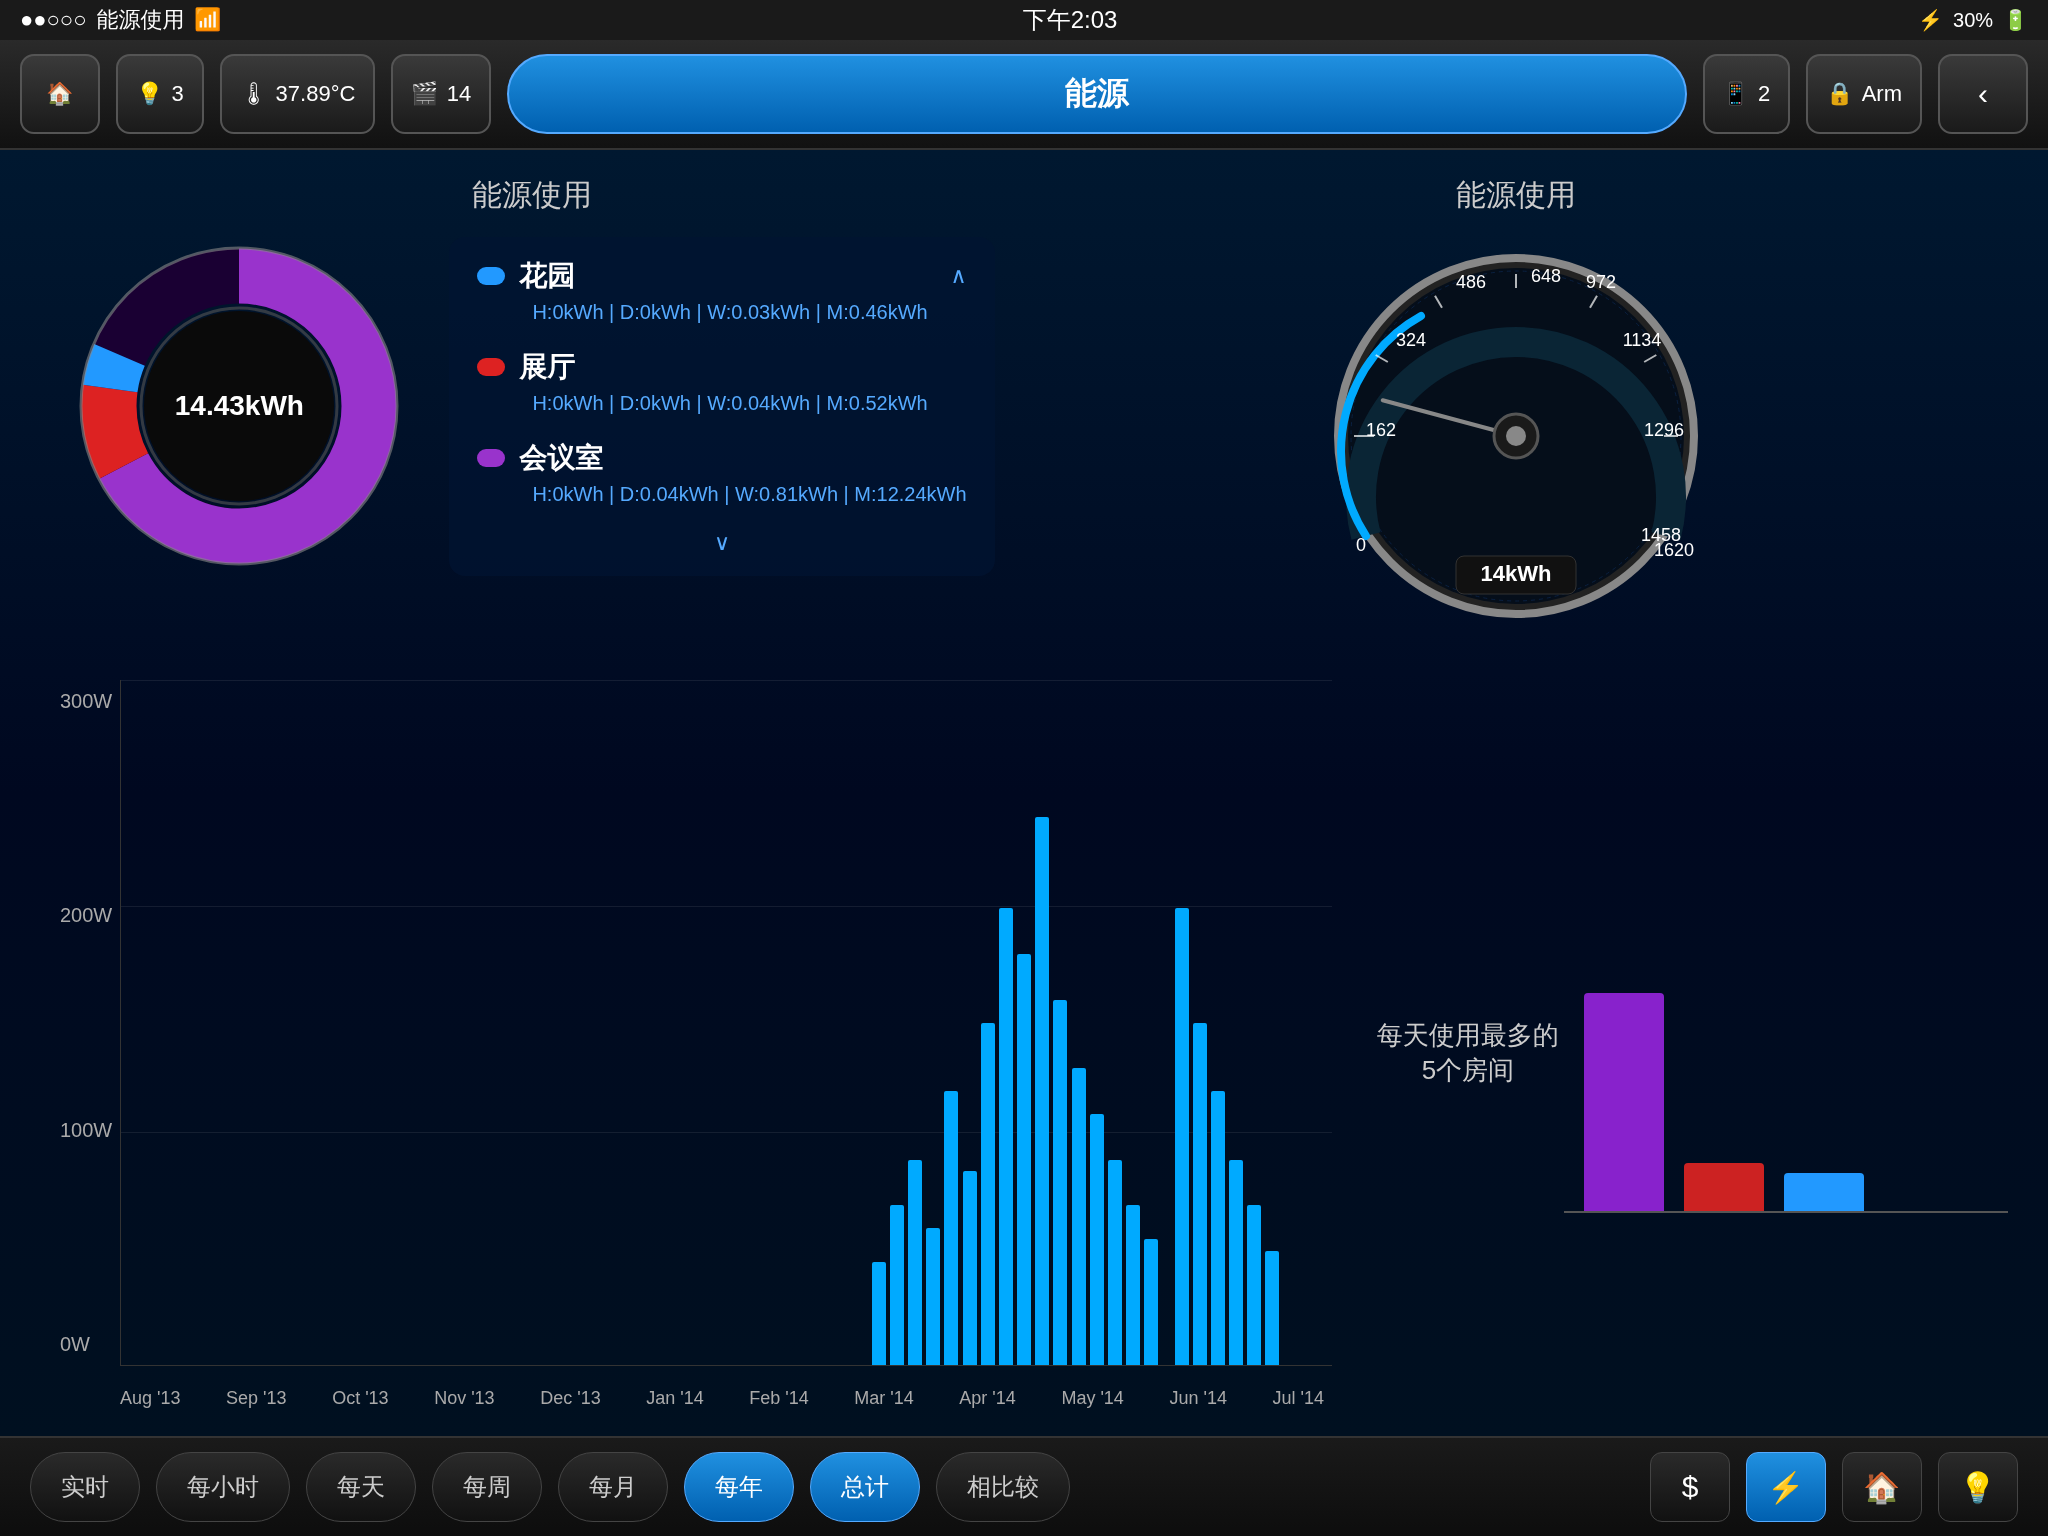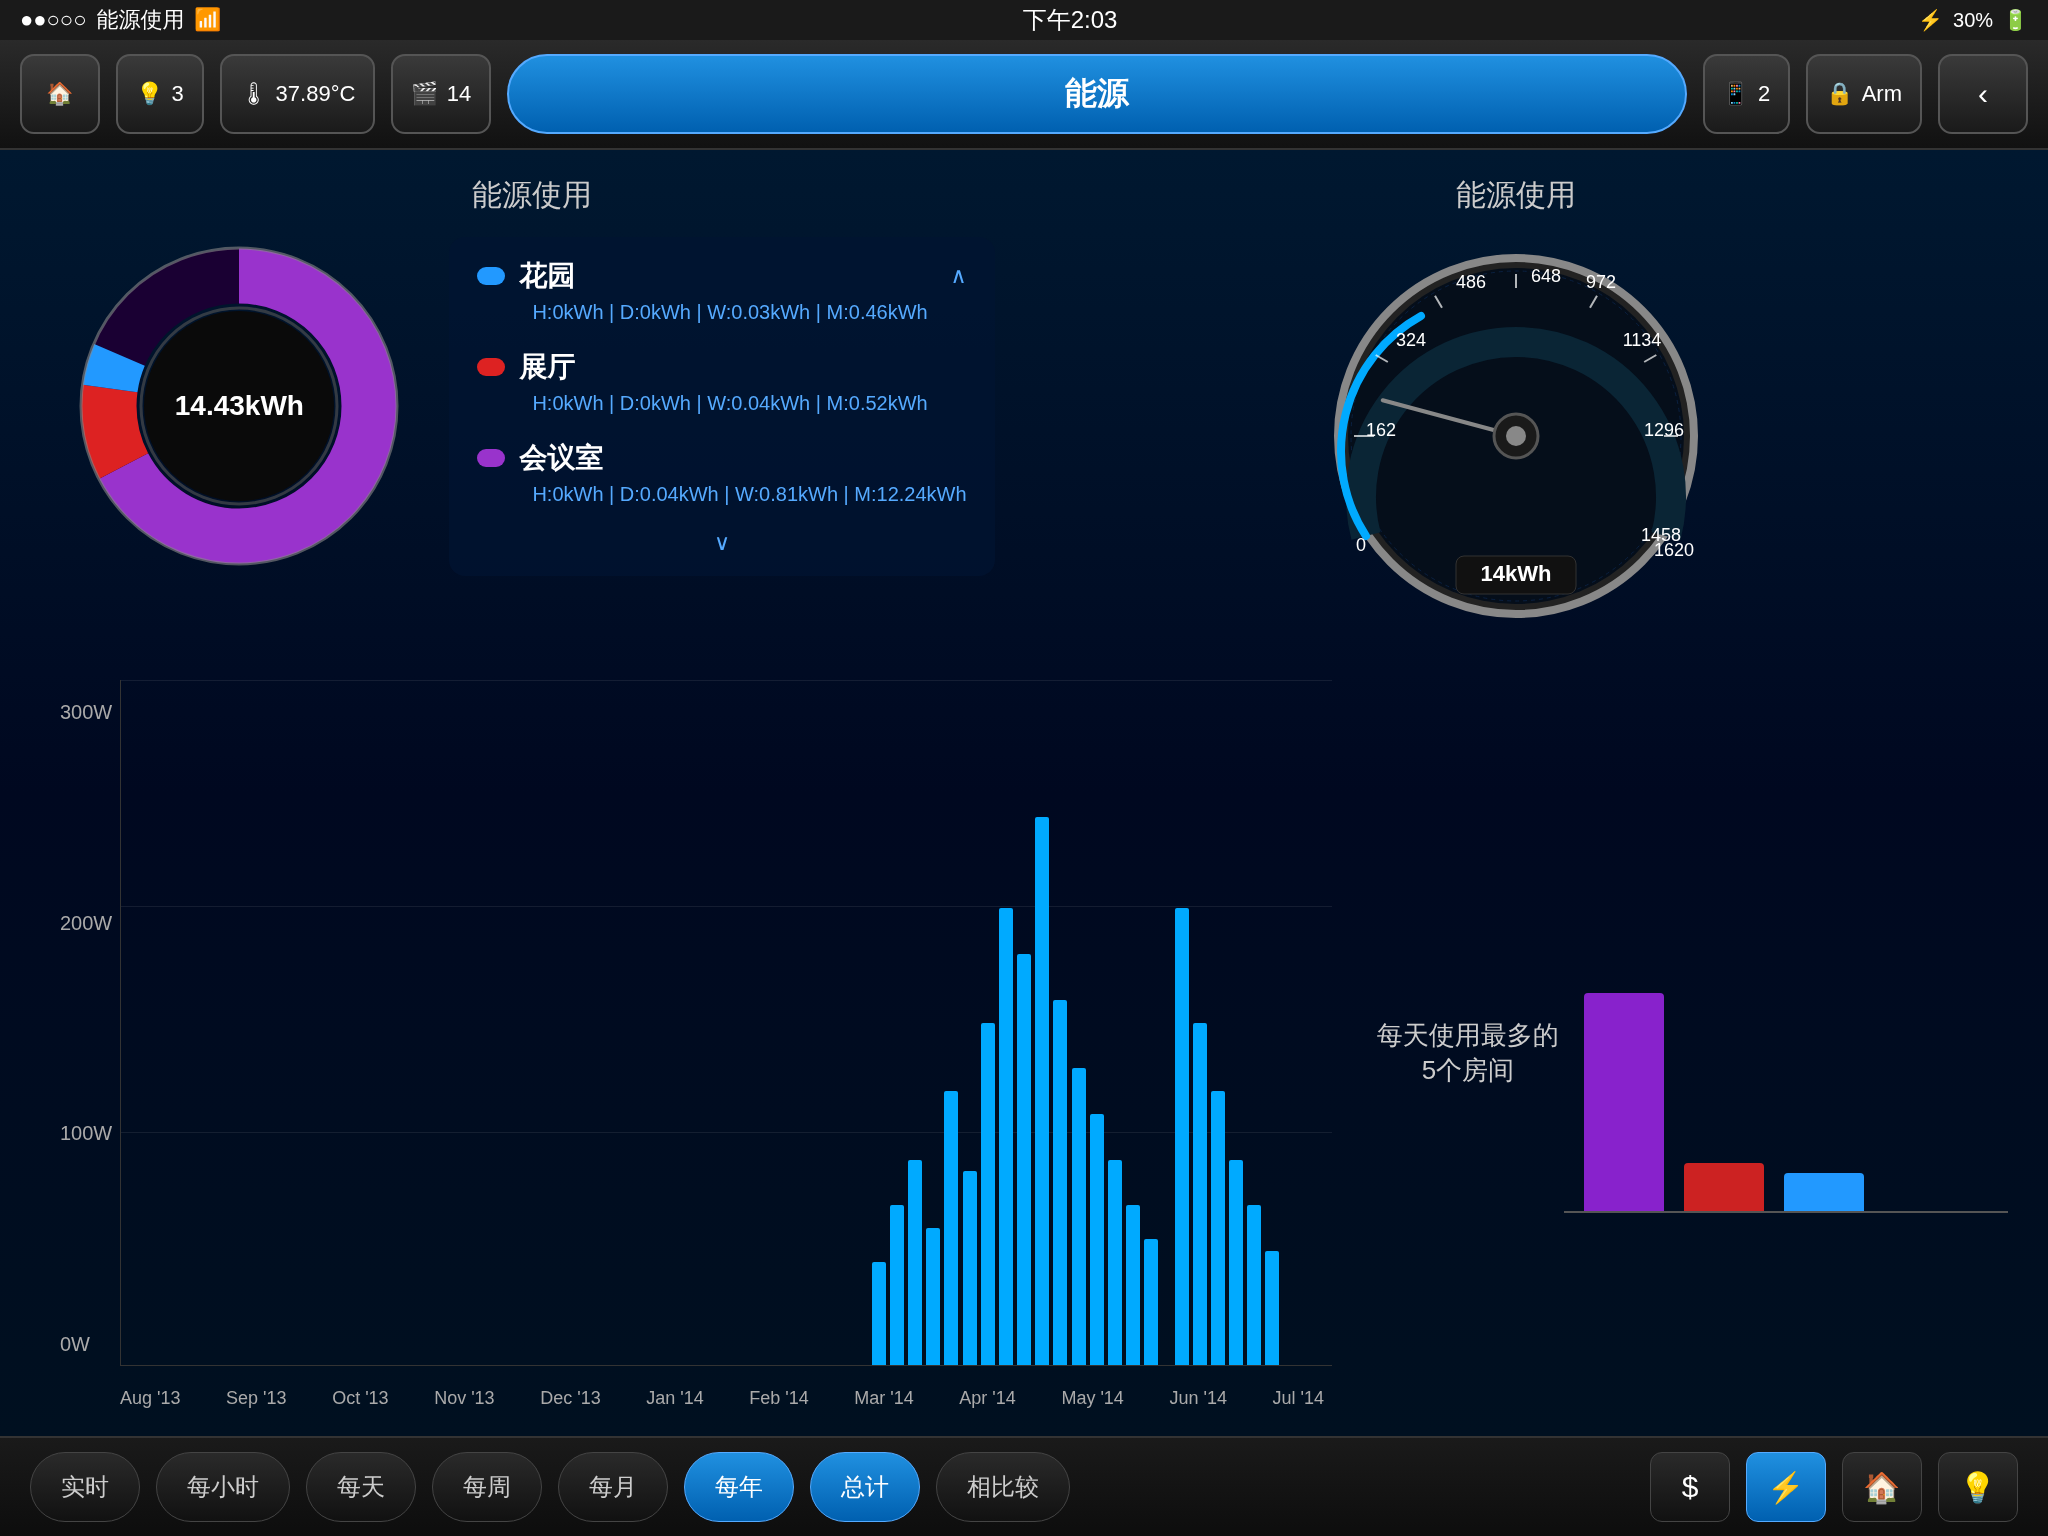--- a/index.html
+++ b/index.html
@@ -206,21 +206,21 @@
 
     
     .chart-area {
       flex: 1.4;
       position: relative;
       padding-bottom: 60px;
     }
     .chart-y-labels {
       position: absolute;
       left: 0;
-      top: 11px;
+      top: 0;
       bottom: 60px;
       display: flex;
       flex-direction: column;
       justify-content: space-between;
       padding: 10px 0;
     }
     .y-label {
       font-size: 20px;
       color: #aaa;
     }

